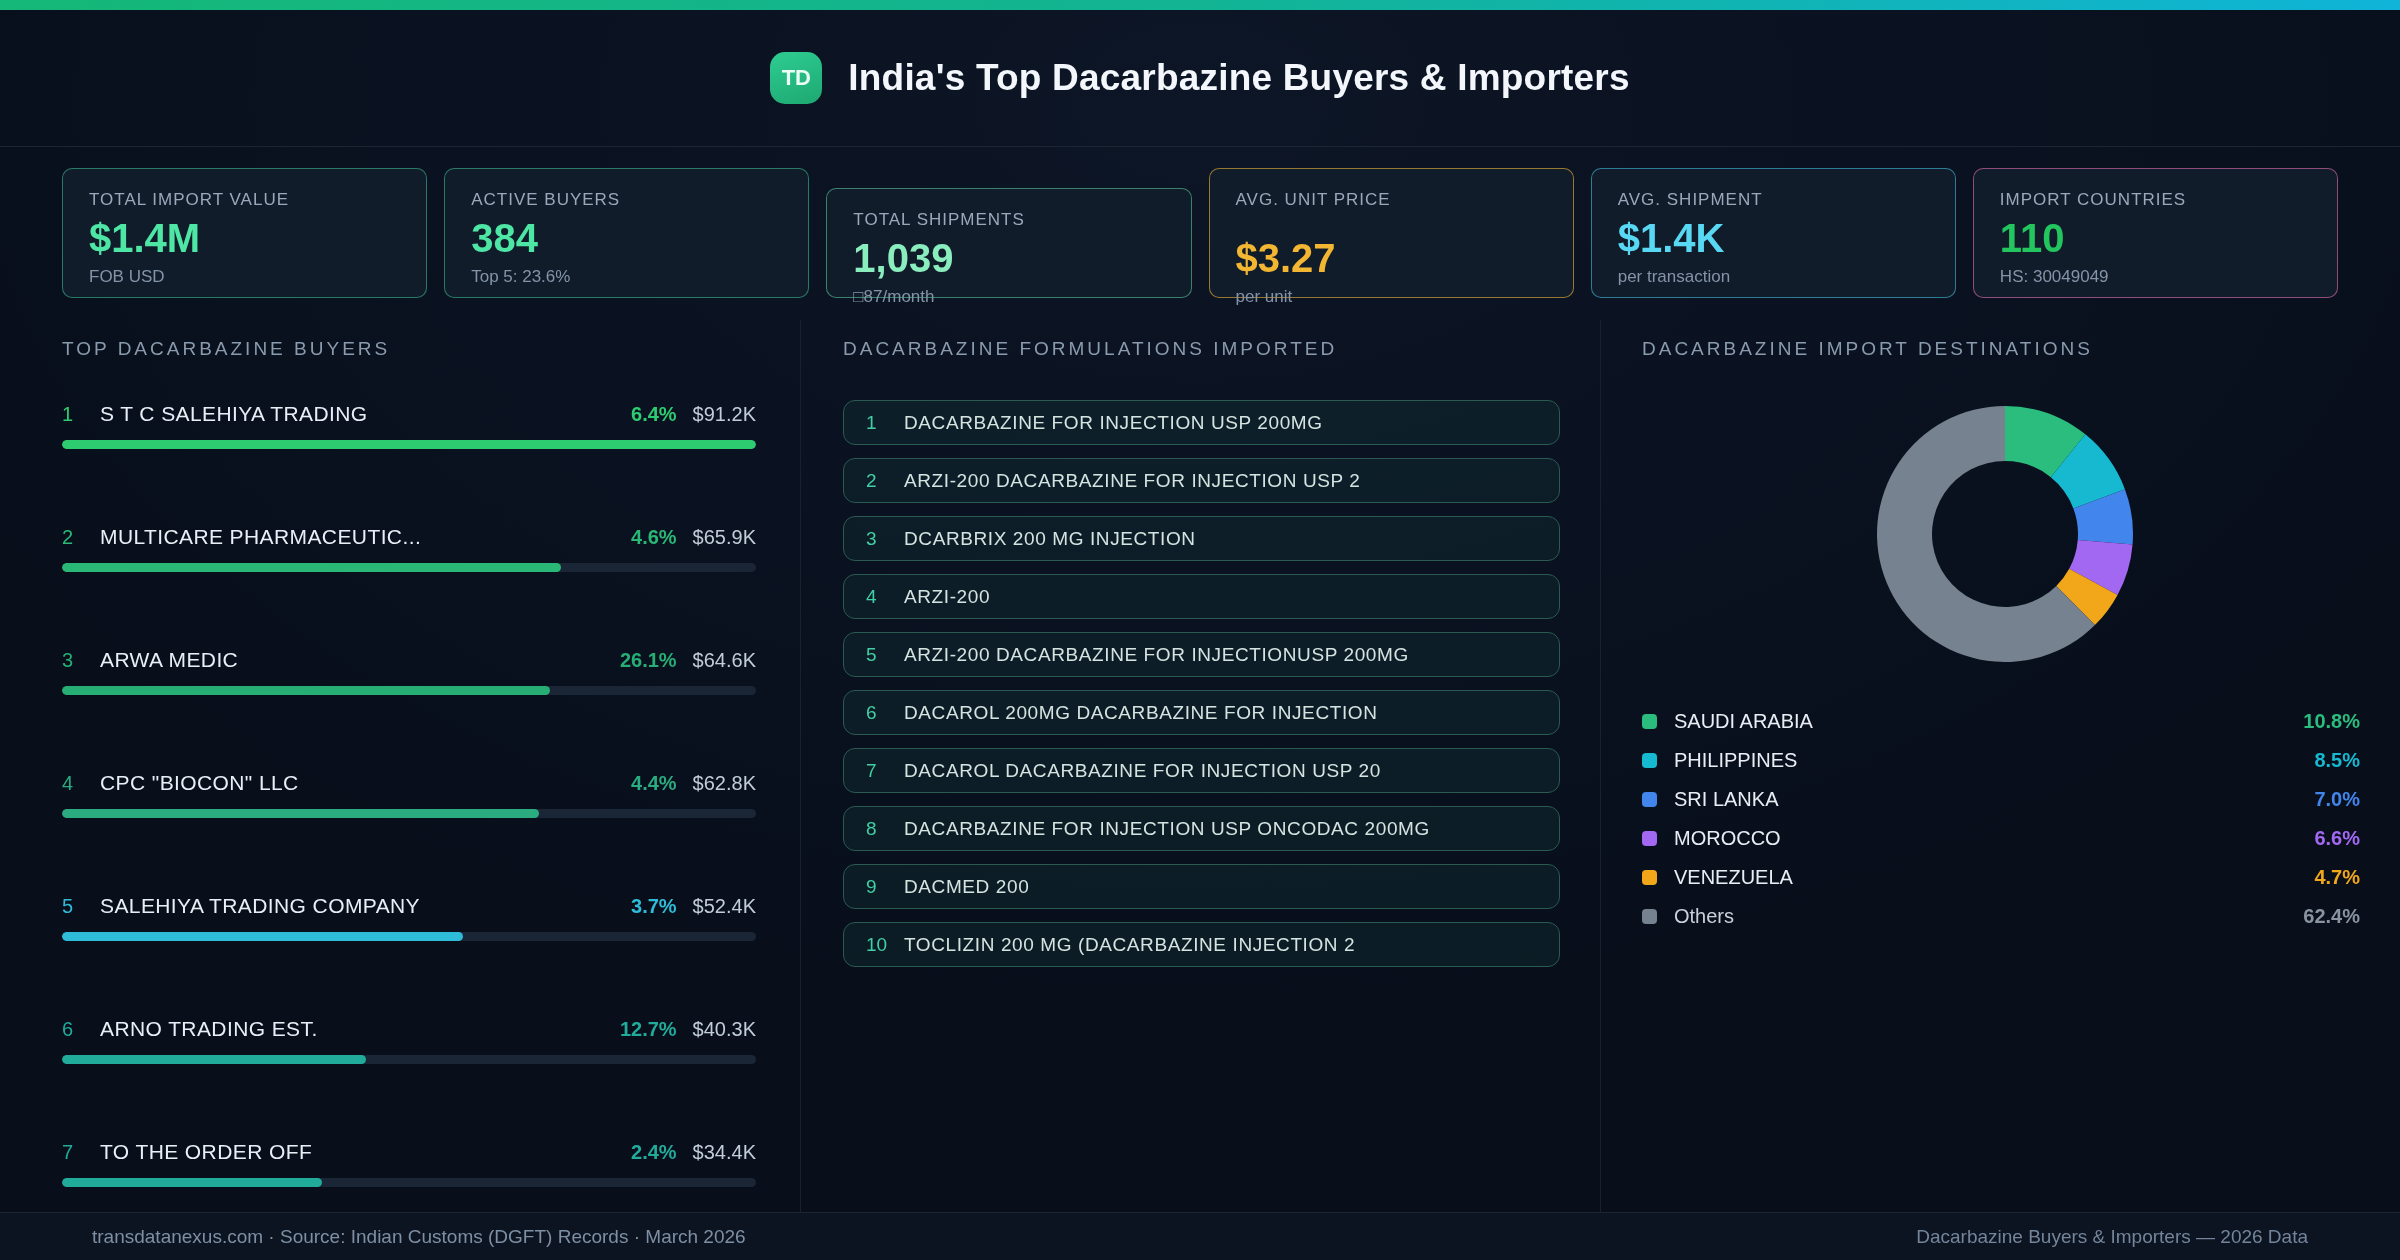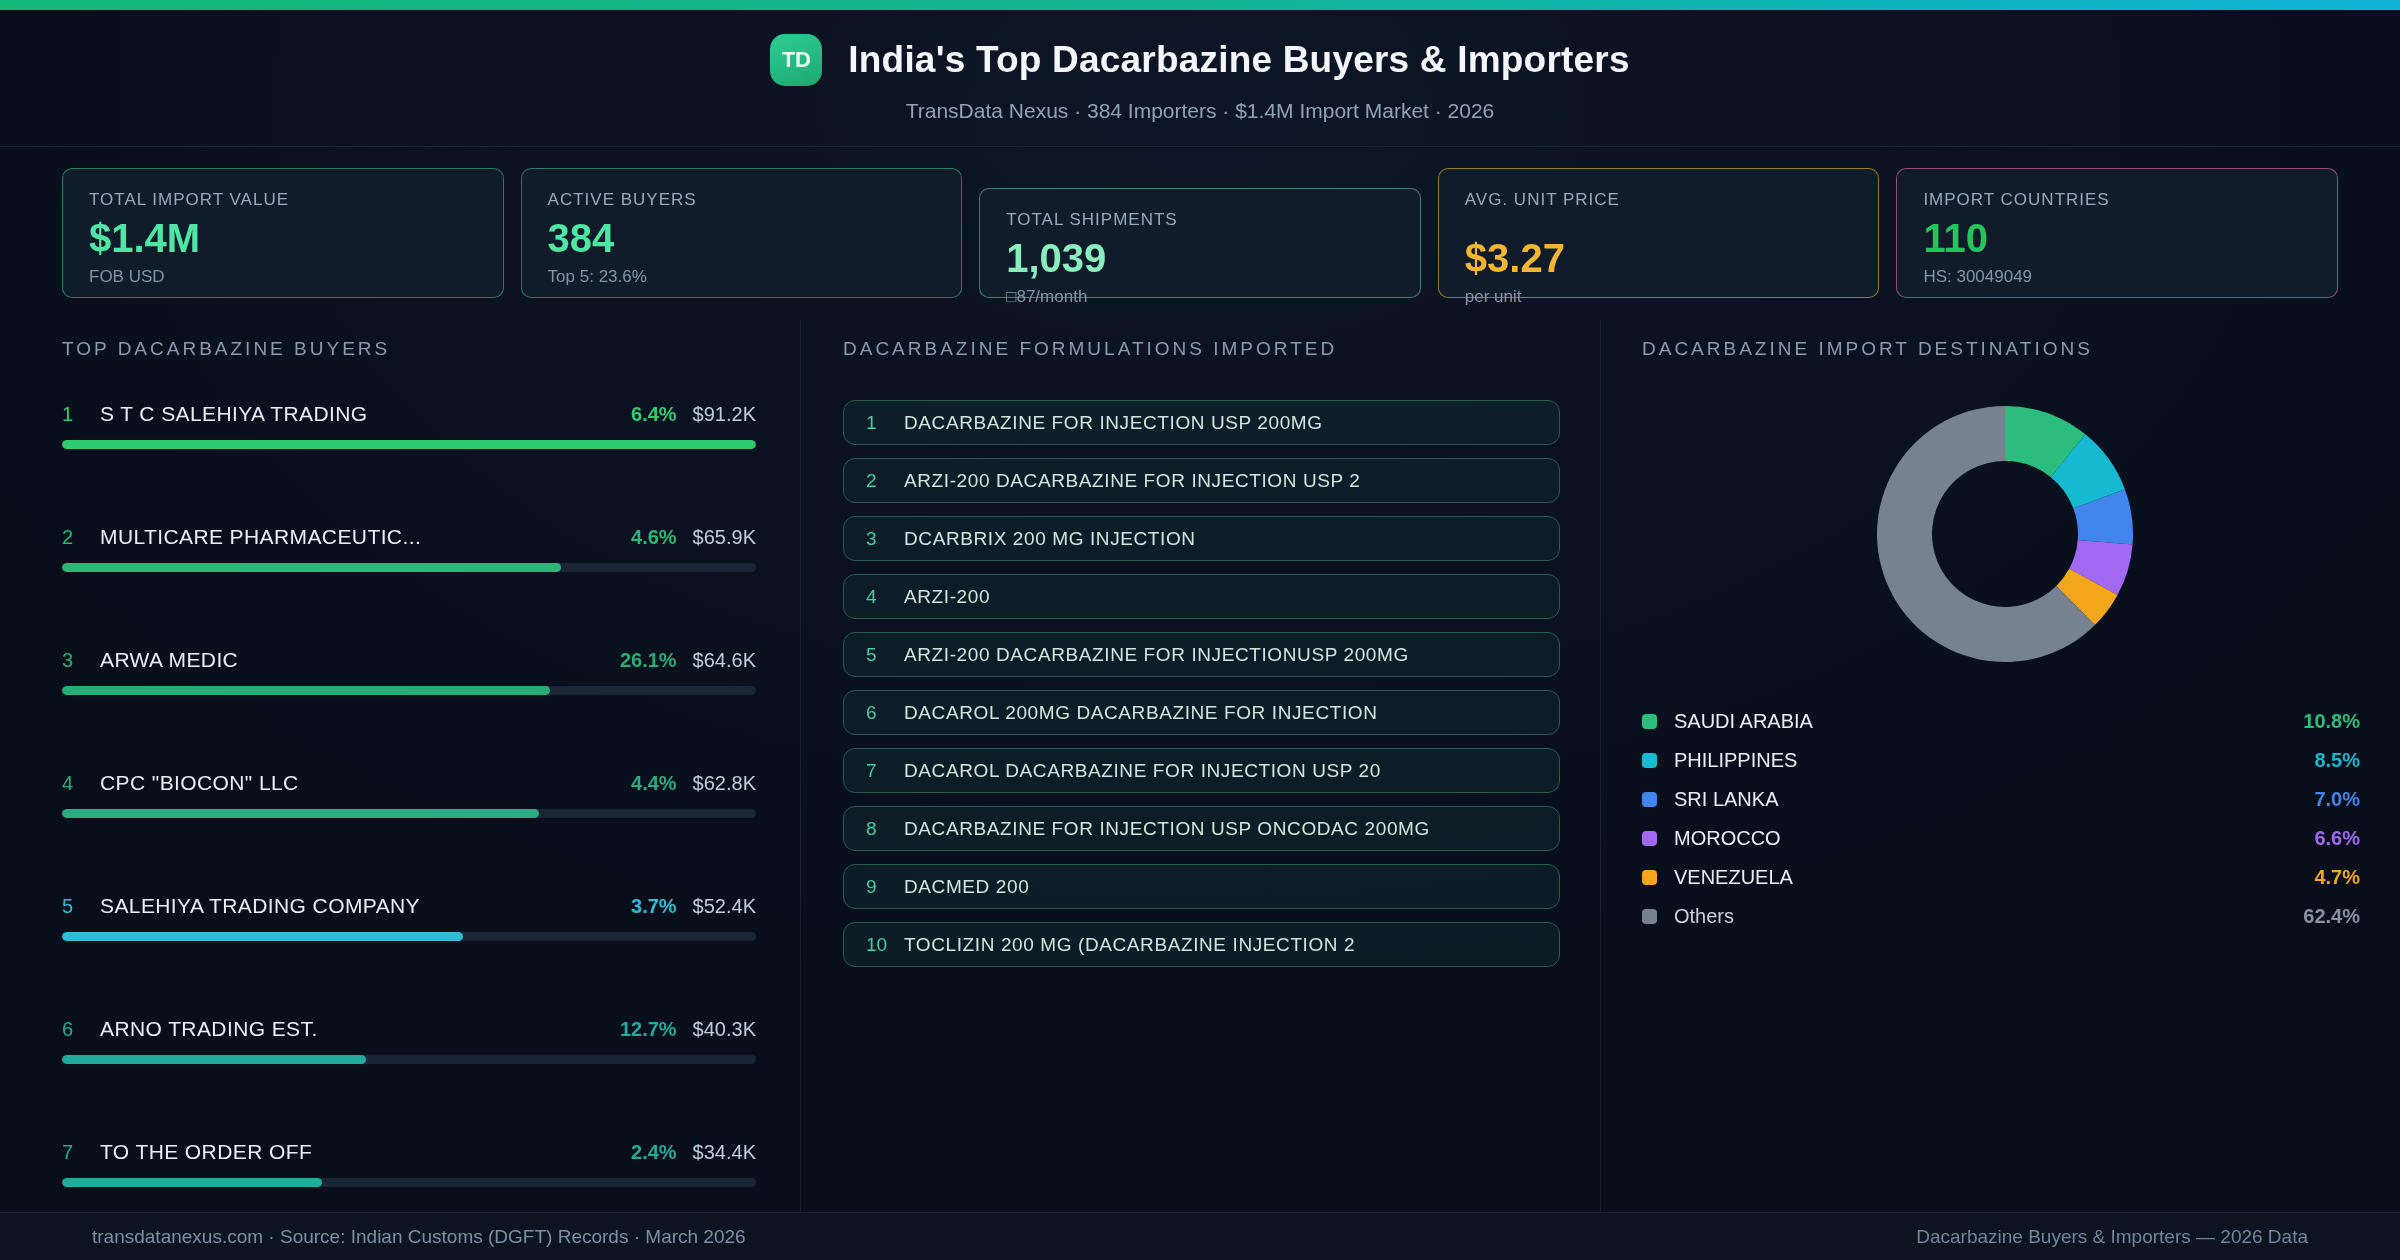--- a/index.html
+++ b/index.html
@@ -66,21 +66,20 @@
 <body>
 
 <div class="page">
   <div class="topbar"></div>
 
   <header class="header">
     <div class="title-row">
       <div class="badge">TD</div>
       <h1 class="page-title">India's Top Dacarbazine Buyers &amp; Importers</h1>
     </div>
-    <div class="subtitle">TransData Nexus · 384 Importers · $1.4M Import Market · 2026</div>
   </header>
   <div class="header-divider"></div>
 
   <div class="stats">
       <div class="stat-card" style="border-color: rgba(62, 200, 150, 0.55);">
     <div class="stat-label">TOTAL IMPORT VALUE</div>
     <div class="stat-value" style="color: rgb(78, 230, 164);">$1.4M</div>
     <div class="stat-sub">FOB USD</div>
   </div>
       <div class="stat-card" style="border-color: rgba(62, 200, 150, 0.55);">
@@ -90,20 +89,25 @@
   </div>
       <div class="stat-card" style="border-color: rgba(96, 214, 162, 0.55); margin-top: 20px;">
     <div class="stat-label">TOTAL SHIPMENTS</div>
     <div class="stat-value" style="color: rgb(138, 237, 189);">1,039</div>
     <div class="stat-sub">□87/month</div>
   </div>
       <div class="stat-card" style="border-color: rgba(242, 182, 50, 0.6);">
     <div class="stat-label">AVG. UNIT PRICE</div>
     <div class="stat-value" style="color: rgb(242, 182, 50); margin-top: 27px;">$3.27</div>
     <div class="stat-sub">per unit</div>
+  </div>
+      <div class="stat-card" style="border-color: rgba(66, 190, 222, 0.6);">
+    <div class="stat-label">AVG. SHIPMENT</div>
+    <div class="stat-value" style="color: rgb(88, 216, 242);">$1.4K</div>
+    <div class="stat-sub">per transaction</div>
   </div>
       <div class="stat-card" style="border-color: rgba(226, 110, 176, 0.6);">
     <div class="stat-label">IMPORT COUNTRIES</div>
     <div class="stat-value" style="color: #22c55e;">110</div>
     <div class="stat-sub">HS: 30049049</div>
   </div>
     </div>
 
   <div class="vdiv vdiv-1"></div>
   <div class="vdiv vdiv-2"></div>

